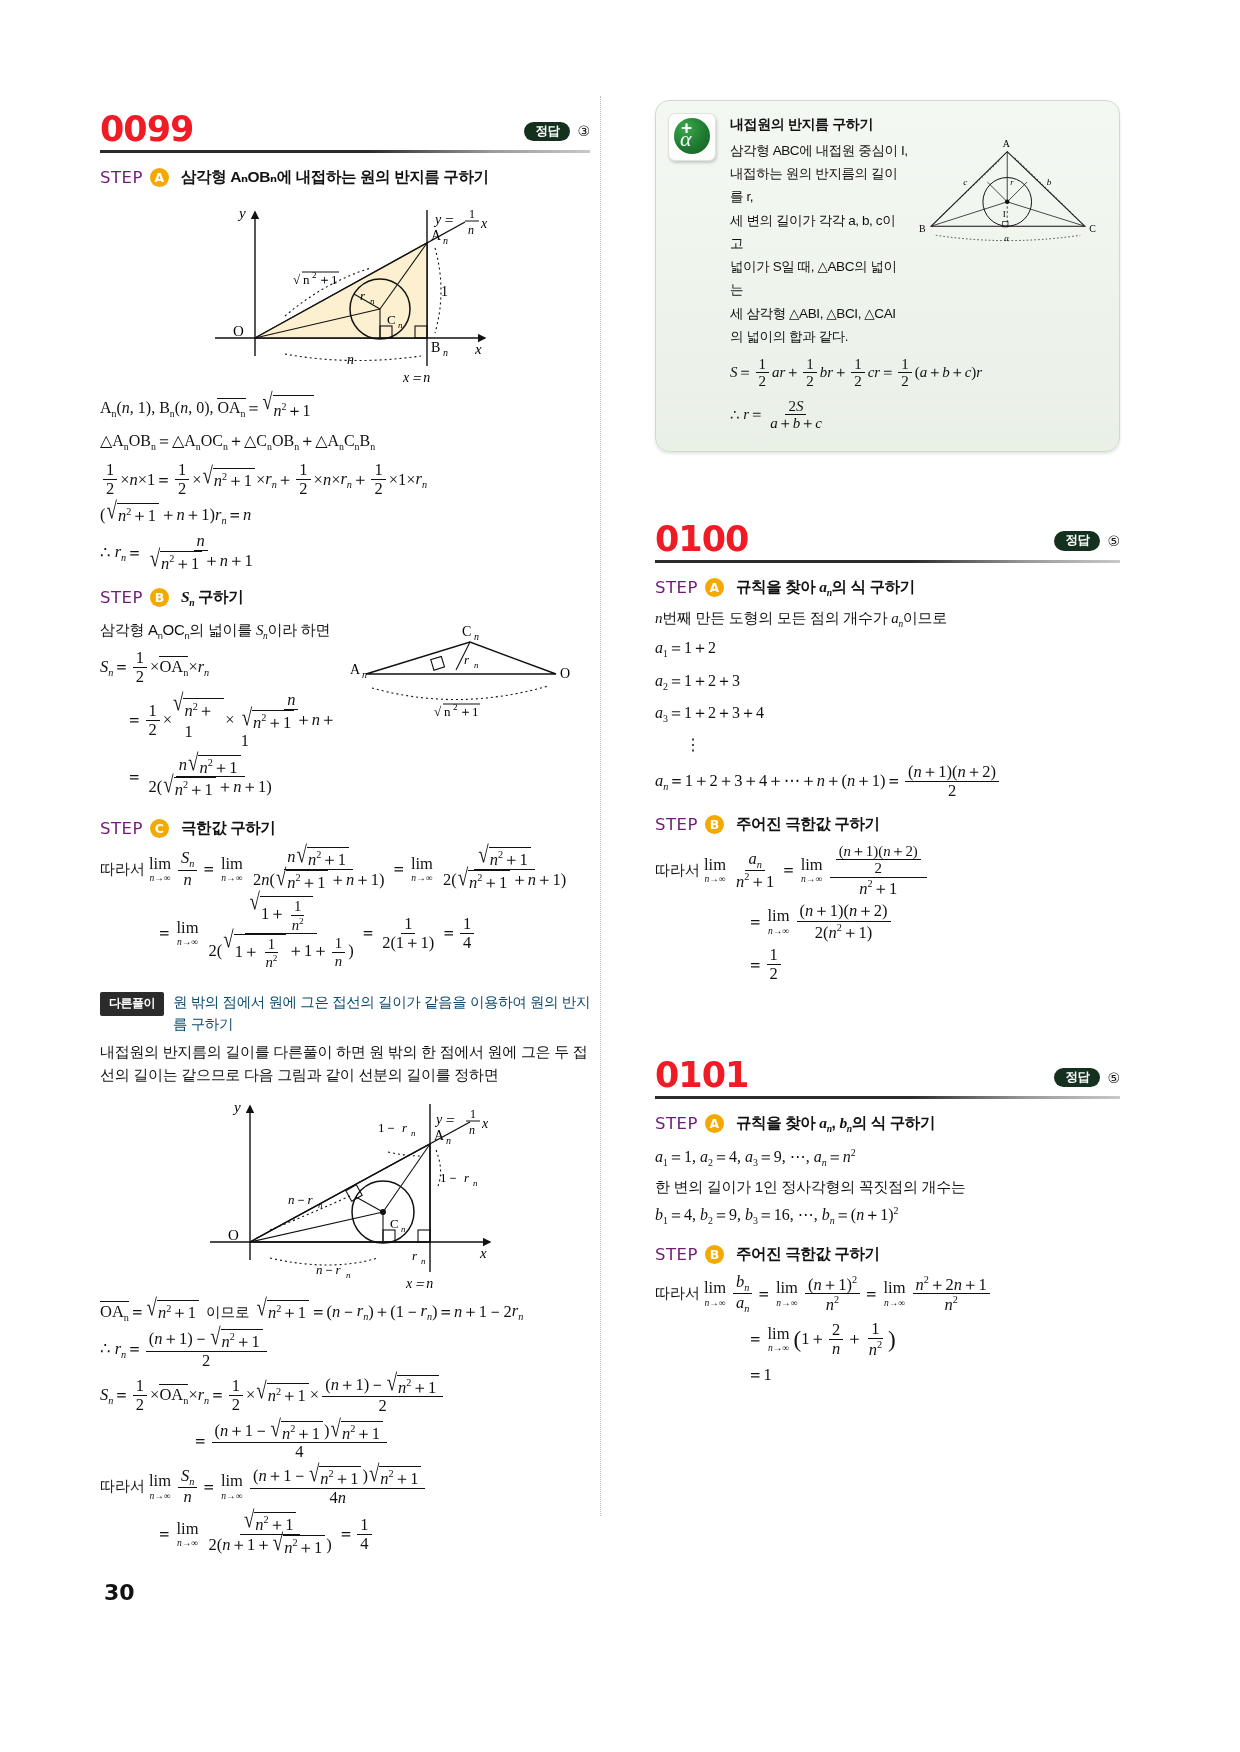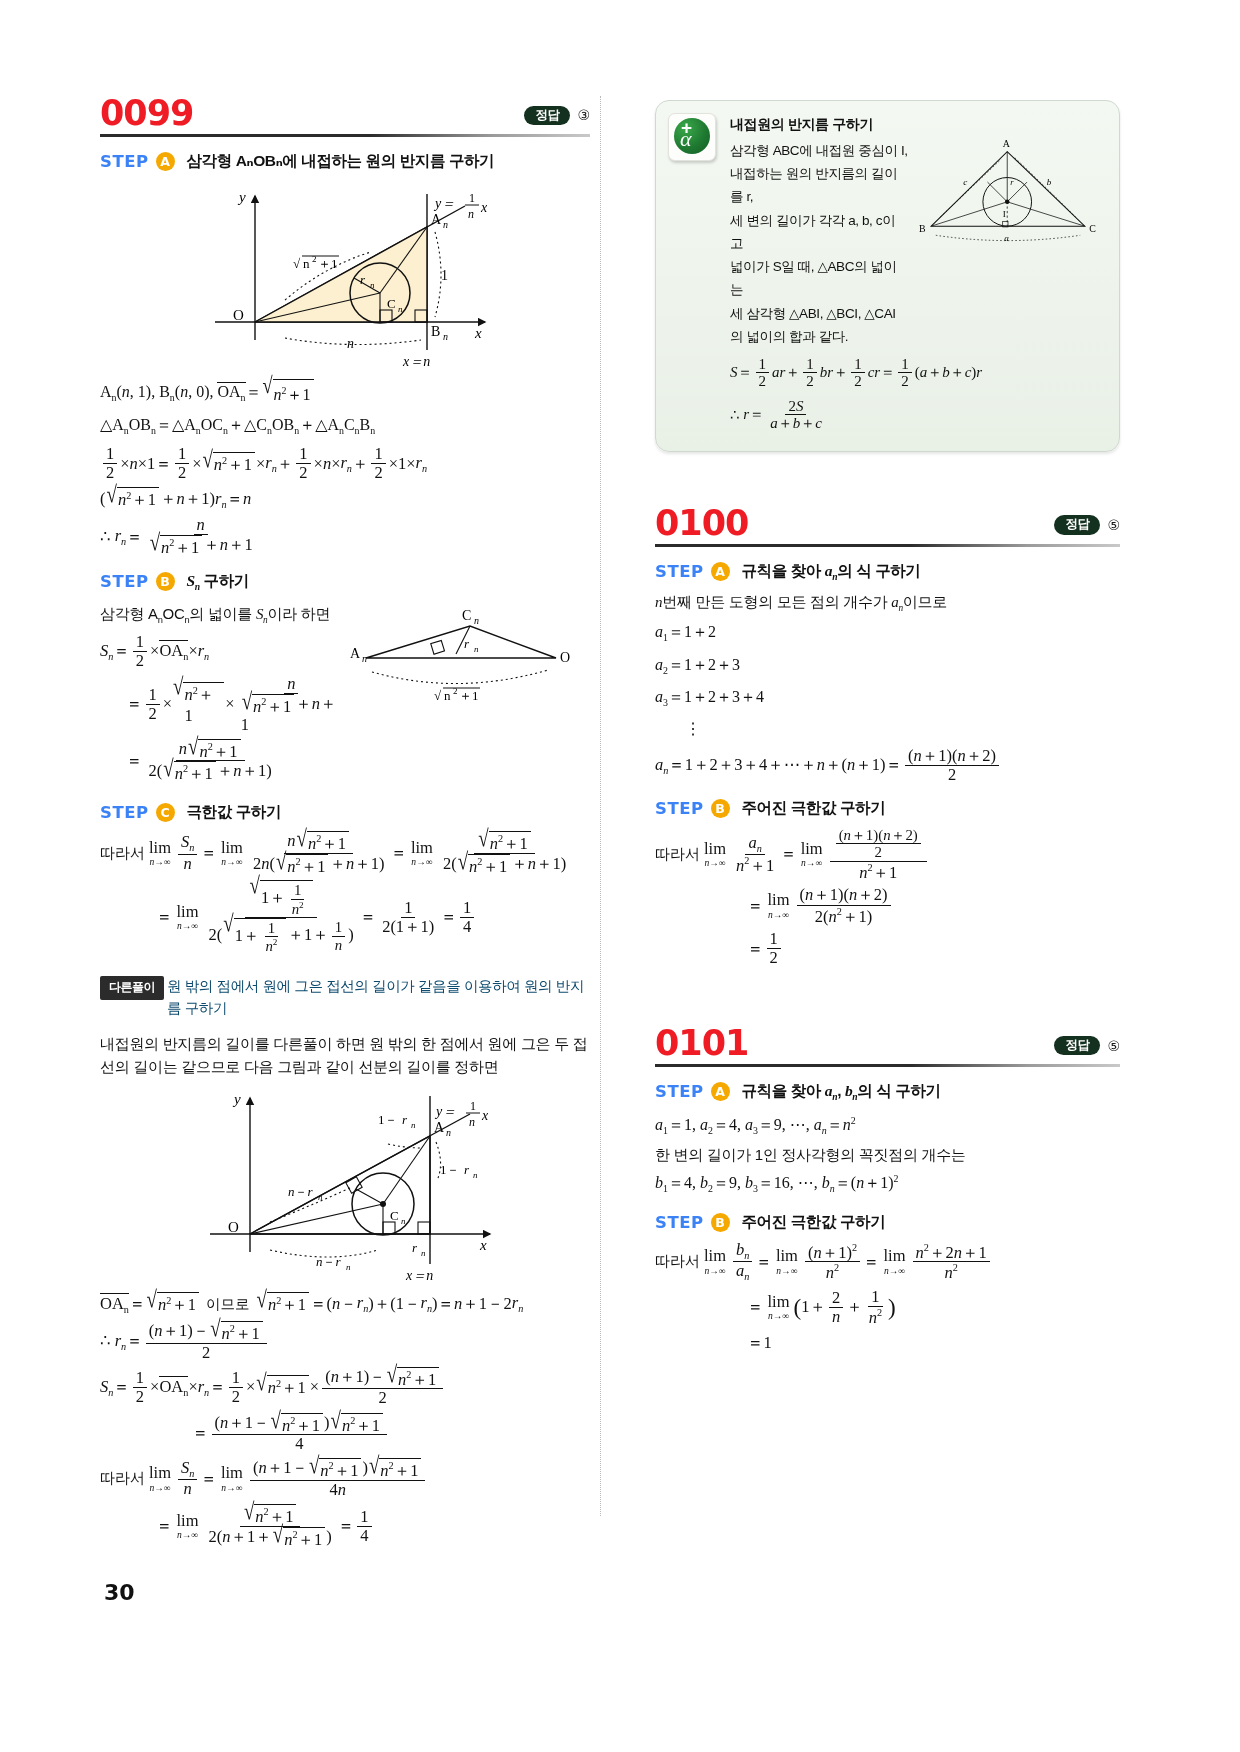--- a/index.html
+++ b/index.html
@@ -22,40 +22,41 @@
     border-left:1px dotted #b9b9b9;
   }
 
   
   .prob-head{position:relative;margin-bottom:4px;}
   .prob-num{
     font-family:"DejaVu Sans",sans-serif;
     font-weight:bold;font-size:35px;letter-spacing:-1px;
     color:#ef1c25;line-height:1.0;
     display:inline-block;
+    margin-top:16px;
   }
   .prob-rule{
     height:3px;margin-top:3px;
     background:linear-gradient(to right,#2b2b2b 0%,#2b2b2b 55%,#9a9a9a 80%,#c9c9c9 100%);
   }
   .ans-badge{
     position:absolute;right:0;bottom:12px;
     display:flex;align-items:center;gap:7px;
   }
   .ans-pill{
     background:#14301f;color:#fff;border-radius:11px;
     font-size:12.5px;font-weight:bold;padding:3px 11px 4px;
     letter-spacing:-0.5px;line-height:1;
   }
   .ans-val{font-size:14px;color:#1a1a1a;font-family:"DejaVu Sans",sans-serif;}
 
   
   .step-row{display:flex;align-items:center;gap:7px;margin:14px 0 8px;}
   .step-word{
-    color:#3b82f6;font-weight:bold;font-size:16.5px;letter-spacing:0.5px;
+    color:#701a75;font-weight:normal;font-size:16.5px;letter-spacing:0.5px;
     font-family:"DejaVu Sans",sans-serif;
   }
   .step-circle{
     width:19px;height:19px;border-radius:50%;background:#f5a800;color:#fff;
     font-size:12.5px;font-weight:bold;display:flex;align-items:center;justify-content:center;
     font-family:"DejaVu Sans",sans-serif;
   }
   .step-title{font-weight:bold;font-size:15.5px;color:#111;letter-spacing:-0.4px;margin-left:5px;}
 
   
@@ -82,21 +83,21 @@
   .sqrt .rad{font-size:1.15em;line-height:1;transform:scaleY(1.25) translateY(-1px);}
   .sqrt .bar{border-top:1.1px solid #111;padding:1px 3px 0 1px;}
 
   
   .lim{display:inline-flex;flex-direction:column;align-items:center;
        vertical-align:middle;margin:0 4px;line-height:1;}
   .lim .lm{font-style:normal;}
   .lim .sb{font-size:.58em;margin-top:1px;}
 
   
-  .alt-head{display:flex;align-items:flex-start;gap:3px;margin:22px 0 13px;}
+  .alt-head{display:flex;align-items:flex-start;gap:9px;margin:22px 0 5px;}
   .alt-tag{
     background:#2b2b2b;color:#fff;font-size:12px;font-weight:bold;
     padding:3px 9px 4px;border-radius:2px;white-space:nowrap;letter-spacing:-0.5px;
   }
   .alt-title{font-size:14.5px;letter-spacing:-0.4px;line-height:1.45;color:#0c4a6e;}
 
   
   .infobox{
     position:relative;
     border:1px solid #cfd9cf;border-radius:14px;

